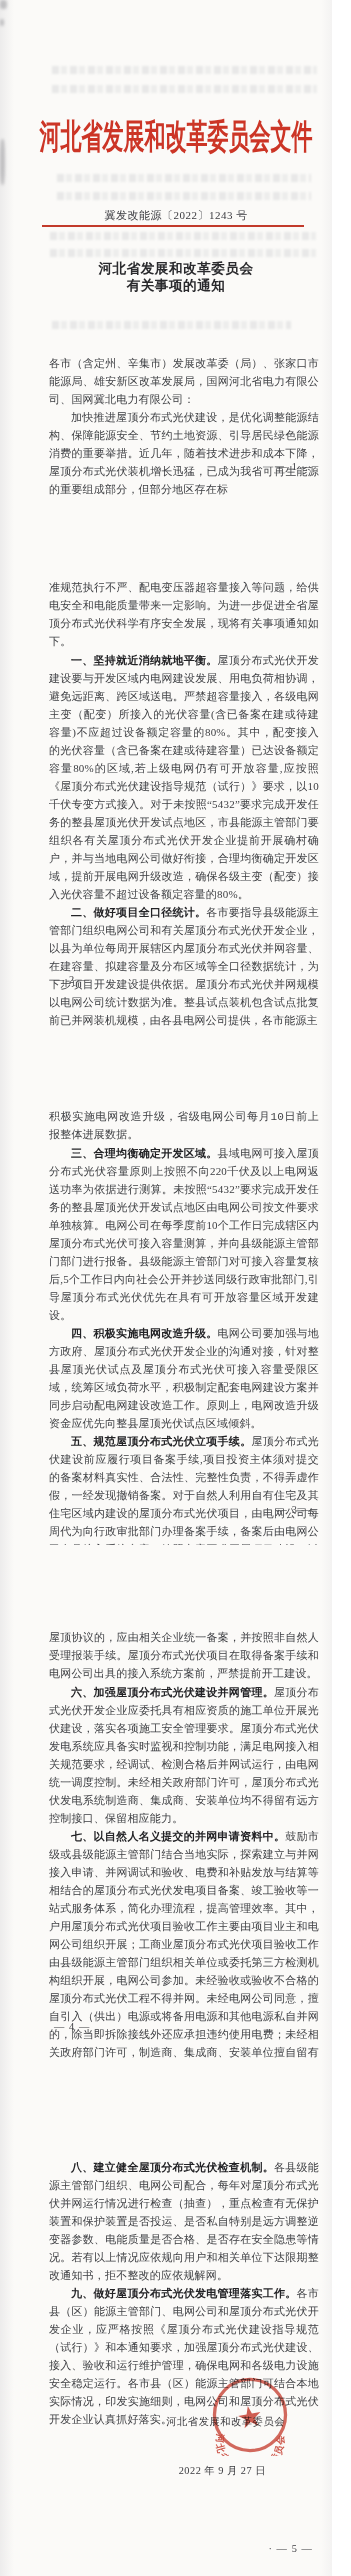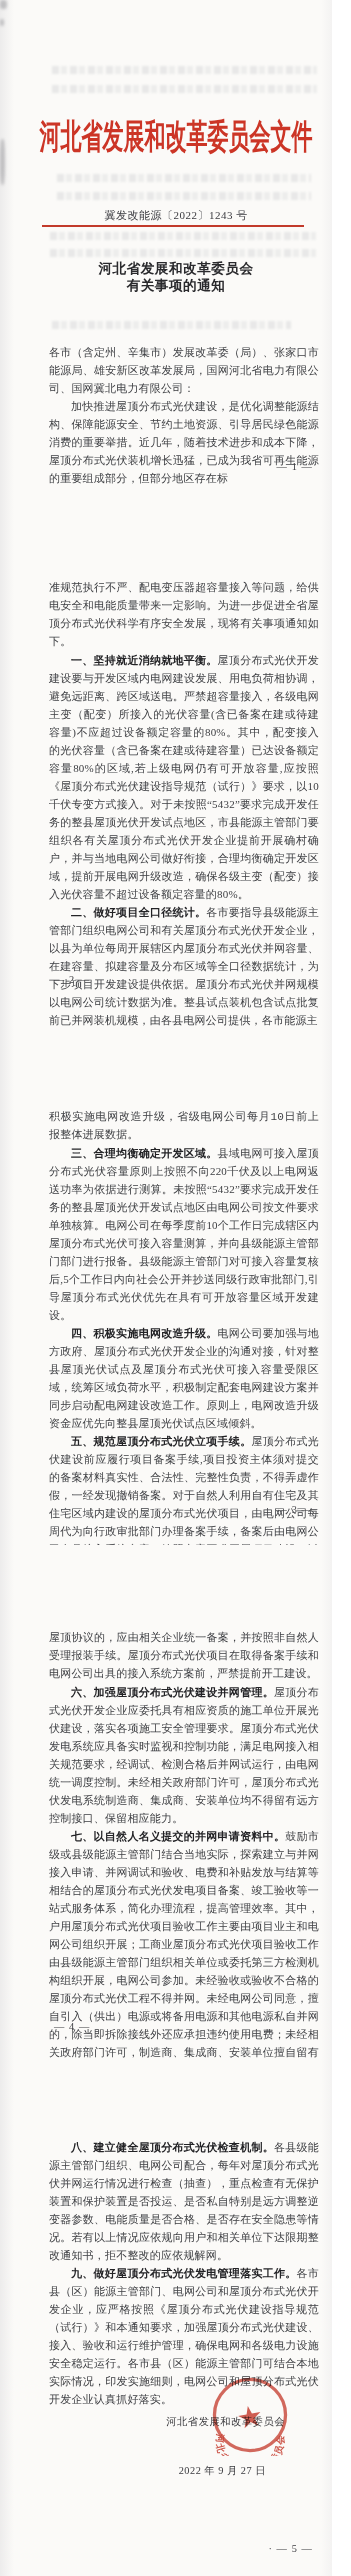--- a/index.html
+++ b/index.html
@@ -116,21 +116,21 @@
 
     <div class="banner">河北省发展和改革委员会文件</div>
     <div class="doc-number">冀发改能源〔2022〕1243 号</div>
     <div class="red-line"></div>
 
     <div class="doc-title">
       <div>河北省发展和改革委员会</div>
       <div>有关事项的通知</div>
     </div>
 
-    <div class="flow" style="top:343px">
+    <div class="flow" style="top:354px">
       <p class="salute">各市（含定州、辛集市）发展改革委（局）、张家口市能源局、雄安新区改革发展局，国网河北省电力有限公司、国网冀北电力有限公司：</p>
       <p class="para">加快推进屋顶分布式光伏建设，是优化调整能源结构、保障能源安全、节约土地资源、引导居民绿色能源消费的重要举措。近几年，随着技术进步和成本下降，屋顶分布式光伏装机增长迅猛，已成为我省可再生能源的重要组成部分，但部分地区存在标</p>
     </div>
     <div class="pagenum right" style="top:461px">— 1 —</div>
   </div>
 
   <div class="page" style="top:515px">
     <div class="ghost-v" style="left:338px;top:98px;height:228px"></div>
     <div class="flow" style="top:64px">
       <p class="cont">准规范执行不严、配电变压器超容量接入等问题，给供电安全和电能质量带来一定影响。为进一步促进全省屋顶分布式光伏科学有序安全发展，现将有关事项通知如下。</p>
@@ -154,21 +154,21 @@
   <div class="page" style="top:1546px">
     <div class="flow" style="top:83px">
       <p class="cont">屋顶协议的，应由相关企业统一备案，并按照非自然人受理报装手续。屋顶分布式光伏项目在取得备案手续和电网公司出具的接入系统方案前，严禁提前开工建设。</p>
       <p class="para"><b class="lead">六、加强屋顶分布式光伏建设并网管理。</b><span>屋顶分布式光伏开发企业应委托具有相应资质的施工单位开展光伏建设，落实各项施工安全管理要求。屋顶分布式光伏发电系统应具备实时监视和控制功能，满足电网接入相关规范要求，经调试、检测合格后并网试运行，由电网统一调度控制。未经相关政府部门许可，屋顶分布式光伏发电系统制造商、集成商、安装单位均不得留有远方控制接口、保留相应能力。</span></p>
       <p class="para"><b class="lead">七、以自然人名义提交的并网申请资料中。</b><span>鼓励市级或县级能源主管部门结合当地实际，探索建立与并网接入申请、并网调试和验收、电费和补贴发放与结算等相结合的屋顶分布式光伏发电项目备案、竣工验收等一站式服务体系，简化办理流程，提高管理效率。其中，户用屋顶分布式光伏项目验收工作主要由项目业主和电网公司组织开展；工商业屋顶分布式光伏项目验收工作由县级能源主管部门组织相关单位或委托第三方检测机构组织开展，电网公司参加。未经验收或验收不合格的屋顶分布式光伏工程不得并网。未经电网公司同意，擅自引入（供出）电源或将备用电源和其他电源私自并网的，除当即拆除接线外还应承担违约使用电费；未经相关政府部门许可，制造商、集成商、安装单位擅自留有远方控制接口或保留控制功能的，应立即中止并网。</span></p>
     </div>
     <div class="pagenum left" style="top:475px">— 4 —</div>
   </div>
 
   <div class="page" style="top:2061px">
-    <div class="flow" style="top:77px">
+    <div class="flow" style="top:97px">
       <p class="para"><b class="lead">八、建立健全屋顶分布式光伏检查机制。</b><span>各县级能源主管部门组织、电网公司配合，每年对屋顶分布式光伏并网运行情况进行检查（抽查），重点检查有无保护装置和保护装置是否投运、是否私自特别是远方调整逆变器参数、电能质量是否合格、是否存在安全隐患等情况。若有以上情况应依规向用户和相关单位下达限期整改通知书，拒不整改的应依规解网。</span></p>
       <p class="para"><b class="lead">九、做好屋顶分布式光伏发电管理落实工作。</b><span>各市县（区）能源主管部门、电网公司和屋顶分布式光伏开发企业，应严格按照《屋顶分布式光伏建设指导规范（试行）》和本通知要求，加强屋顶分布式光伏建设、接入、验收和运行维护管理，确保电网和各级电力设施安全稳定运行。各市县（区）能源主管部门可结合本地实际情况，印发实施细则，电网公司和屋顶分布式光伏开发企业认真抓好落实。</span></p>
     </div>
     <div class="pagenum right" style="top:482px">· — 5 —</div>
   </div>
 
   <div class="signature-org">河北省发展和改革委员会</div>
   <div class="signature-date">2022 年 9 月 27 日</div>
 
   <div class="seal">

